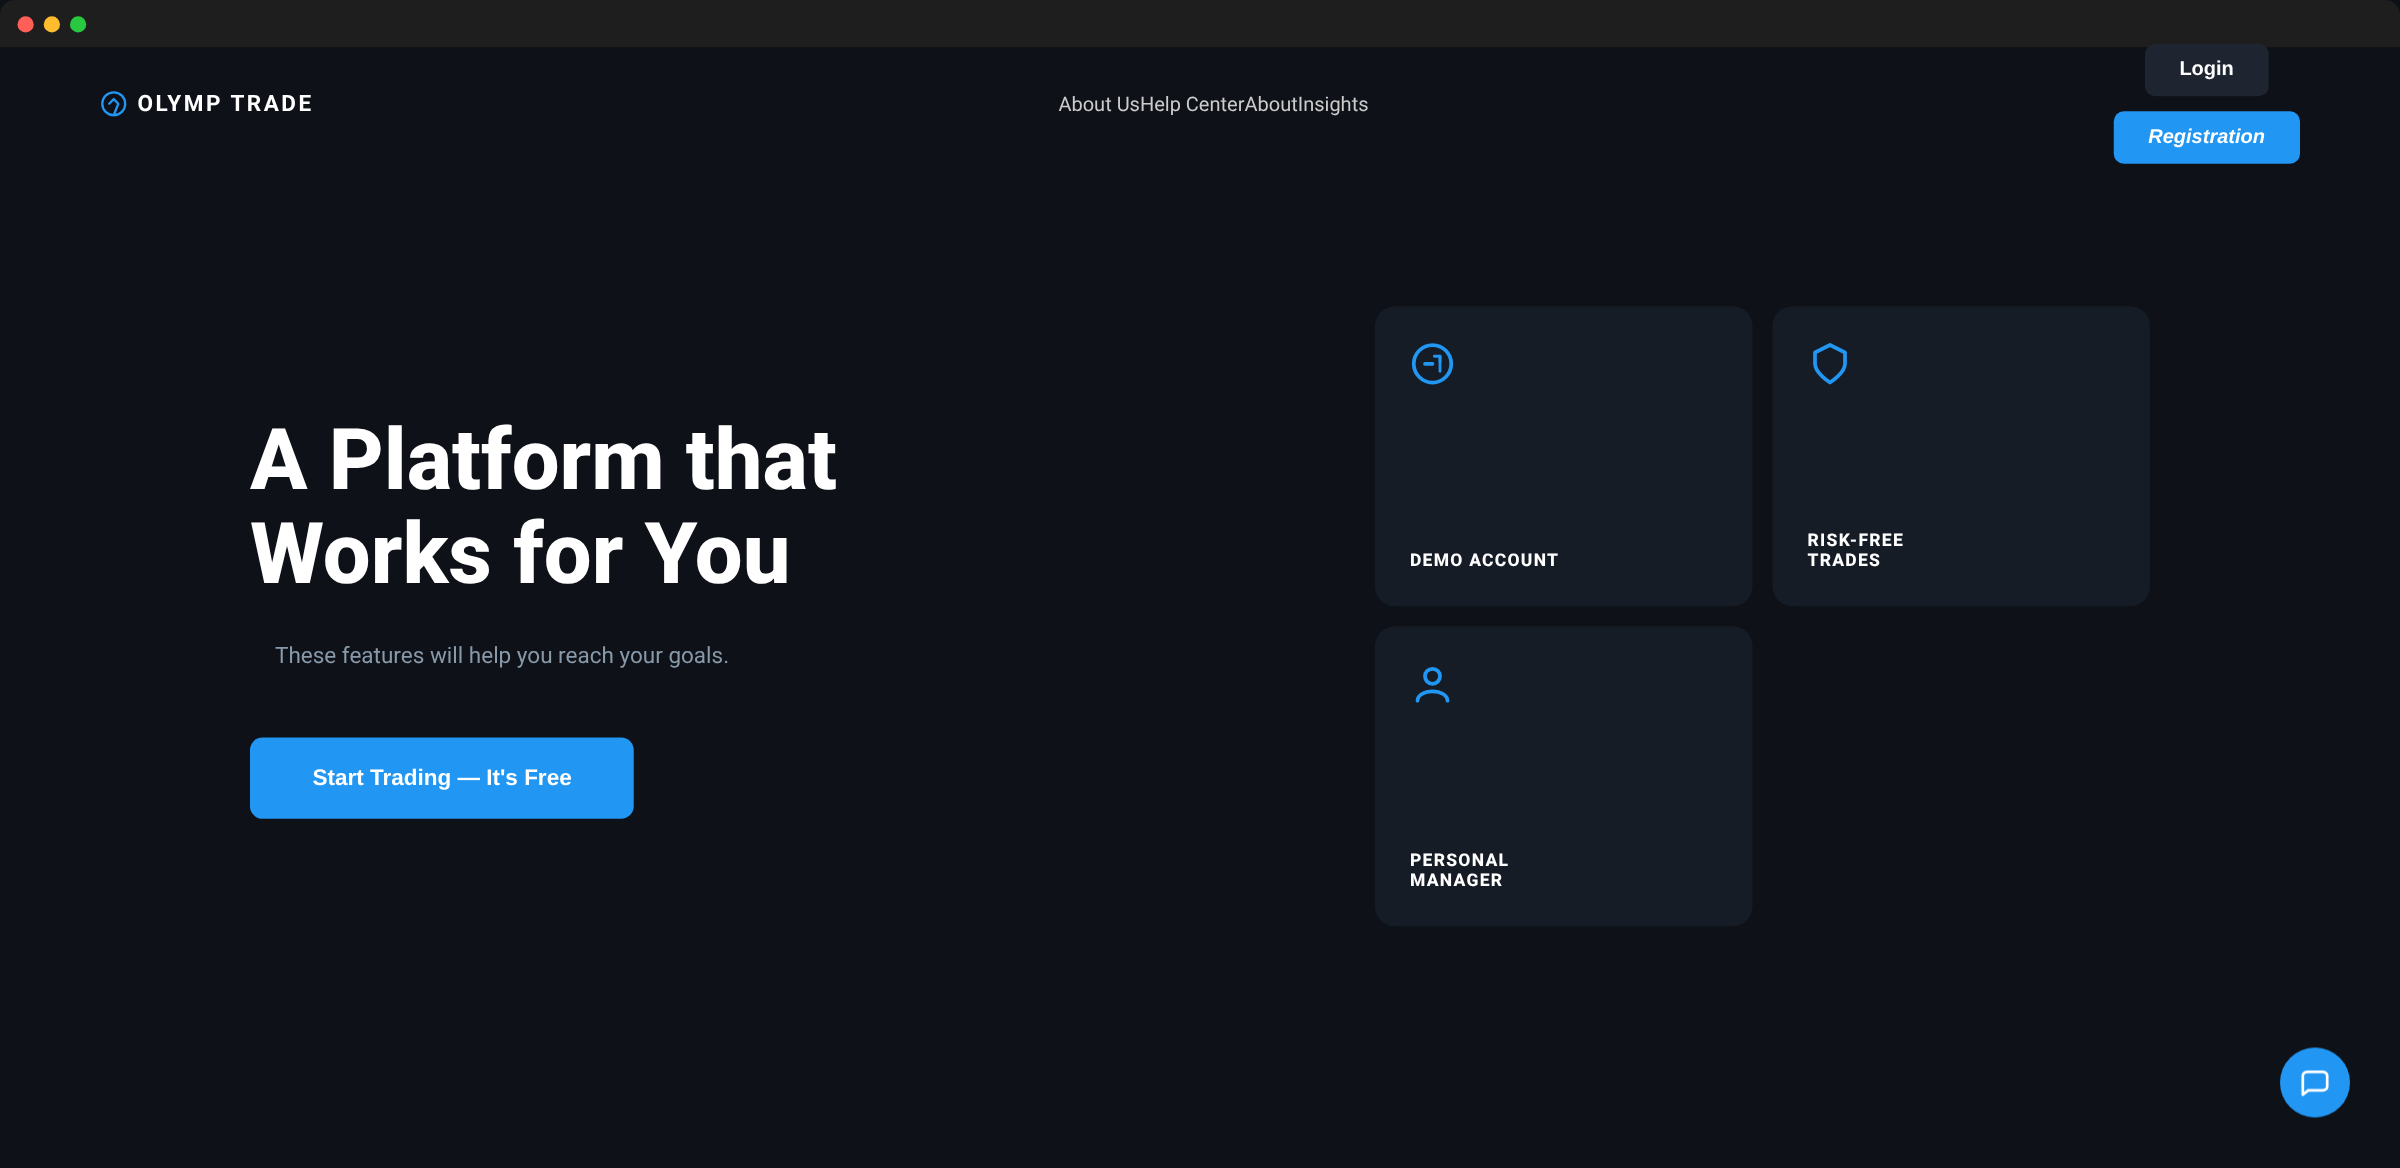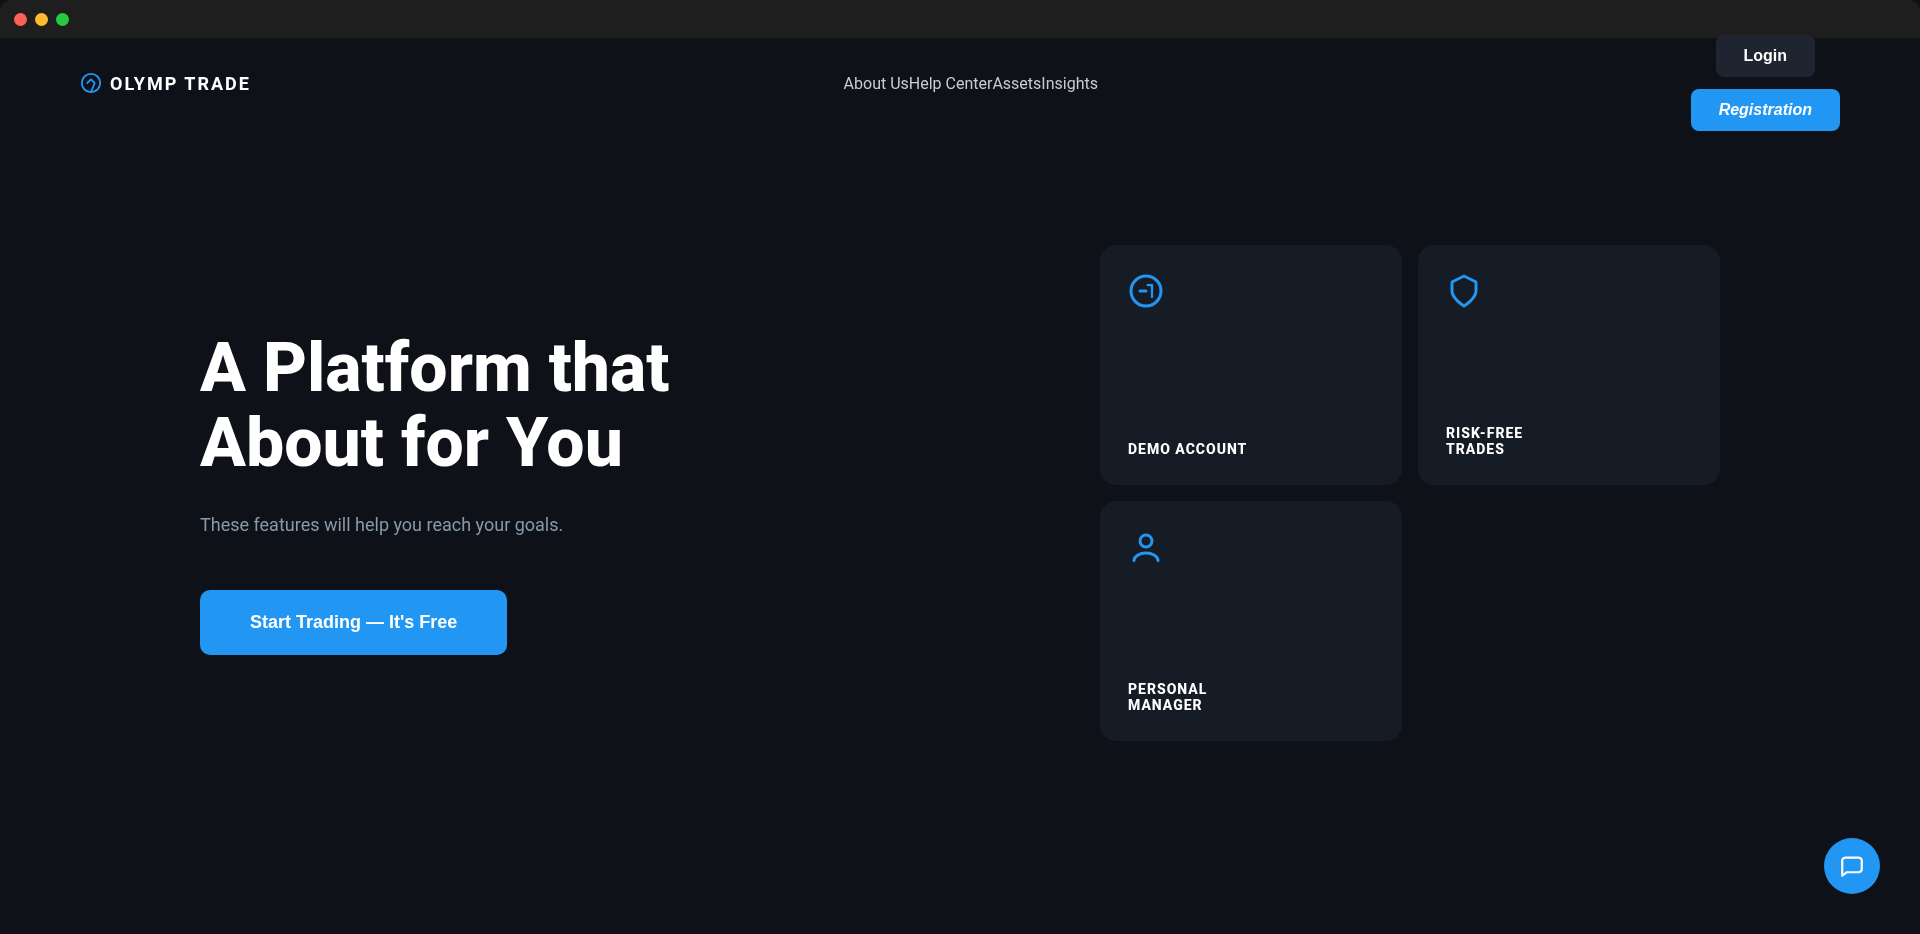--- a/index.html
+++ b/index.html
@@ -131,20 +131,21 @@
       margin-bottom: 30px;
       color: #ffffff;
     }
 
     .hero-subtitle {
       font-size: 18px;
       color: #8899aa;
       line-height: 1.6;
       margin-bottom: 50px;
       max-width: 400px;
+      margin-left: 20px;
     }
 
     .btn-start-trading {
       background: #2196f3;
       color: #ffffff;
       border: none;
       padding: 22px 50px;
       border-radius: 10px;
       font-size: 18px;
       font-weight: 600;
@@ -239,36 +240,36 @@
           <circle cx="12" cy="12" r="10" stroke="#2196f3" stroke-width="2" fill="none"></circle>
           <path d="M8 12 L12 8 L16 12 L12 22" stroke="#2196f3" stroke-width="2" fill="none"></path>
         </svg>
         <span>OLYMP TRADE</span>
       </span>
     </div>
 
     <div class="nav-links">
       <a class="nav-link">About Us</a>
       <a class="nav-link">Help Center</a>
-      <a class="nav-link">Assets</a>
+      <a class="nav-link">About</a>
       <a class="nav-link">Insights</a>
     </div>
 
     <div class="nav-actions">
       <button class="btn-login">Login</button>
       <button class="btn-registration">Registration</button>
     </div>
   </nav>
 
   <div class="hero">
 
     <div class="hero-content">
       <h1 class="hero-title">
         <span>A Platform that</span><br>
-        <span>About for You</span>
+        <span>Works for You</span>
       </h1>
       <p class="hero-subtitle">These features will help you reach your goals.</p>
       <button class="btn-start-trading">Start Trading — It's Free</button>
     </div>
 
     <div class="features-grid">
 
       <div class="feature-card">
         <div>
           <svg class="feature-icon" viewBox="0 0 24 24" xmlns="http://www.w3.org/2000/svg" stroke="#2196f3">

